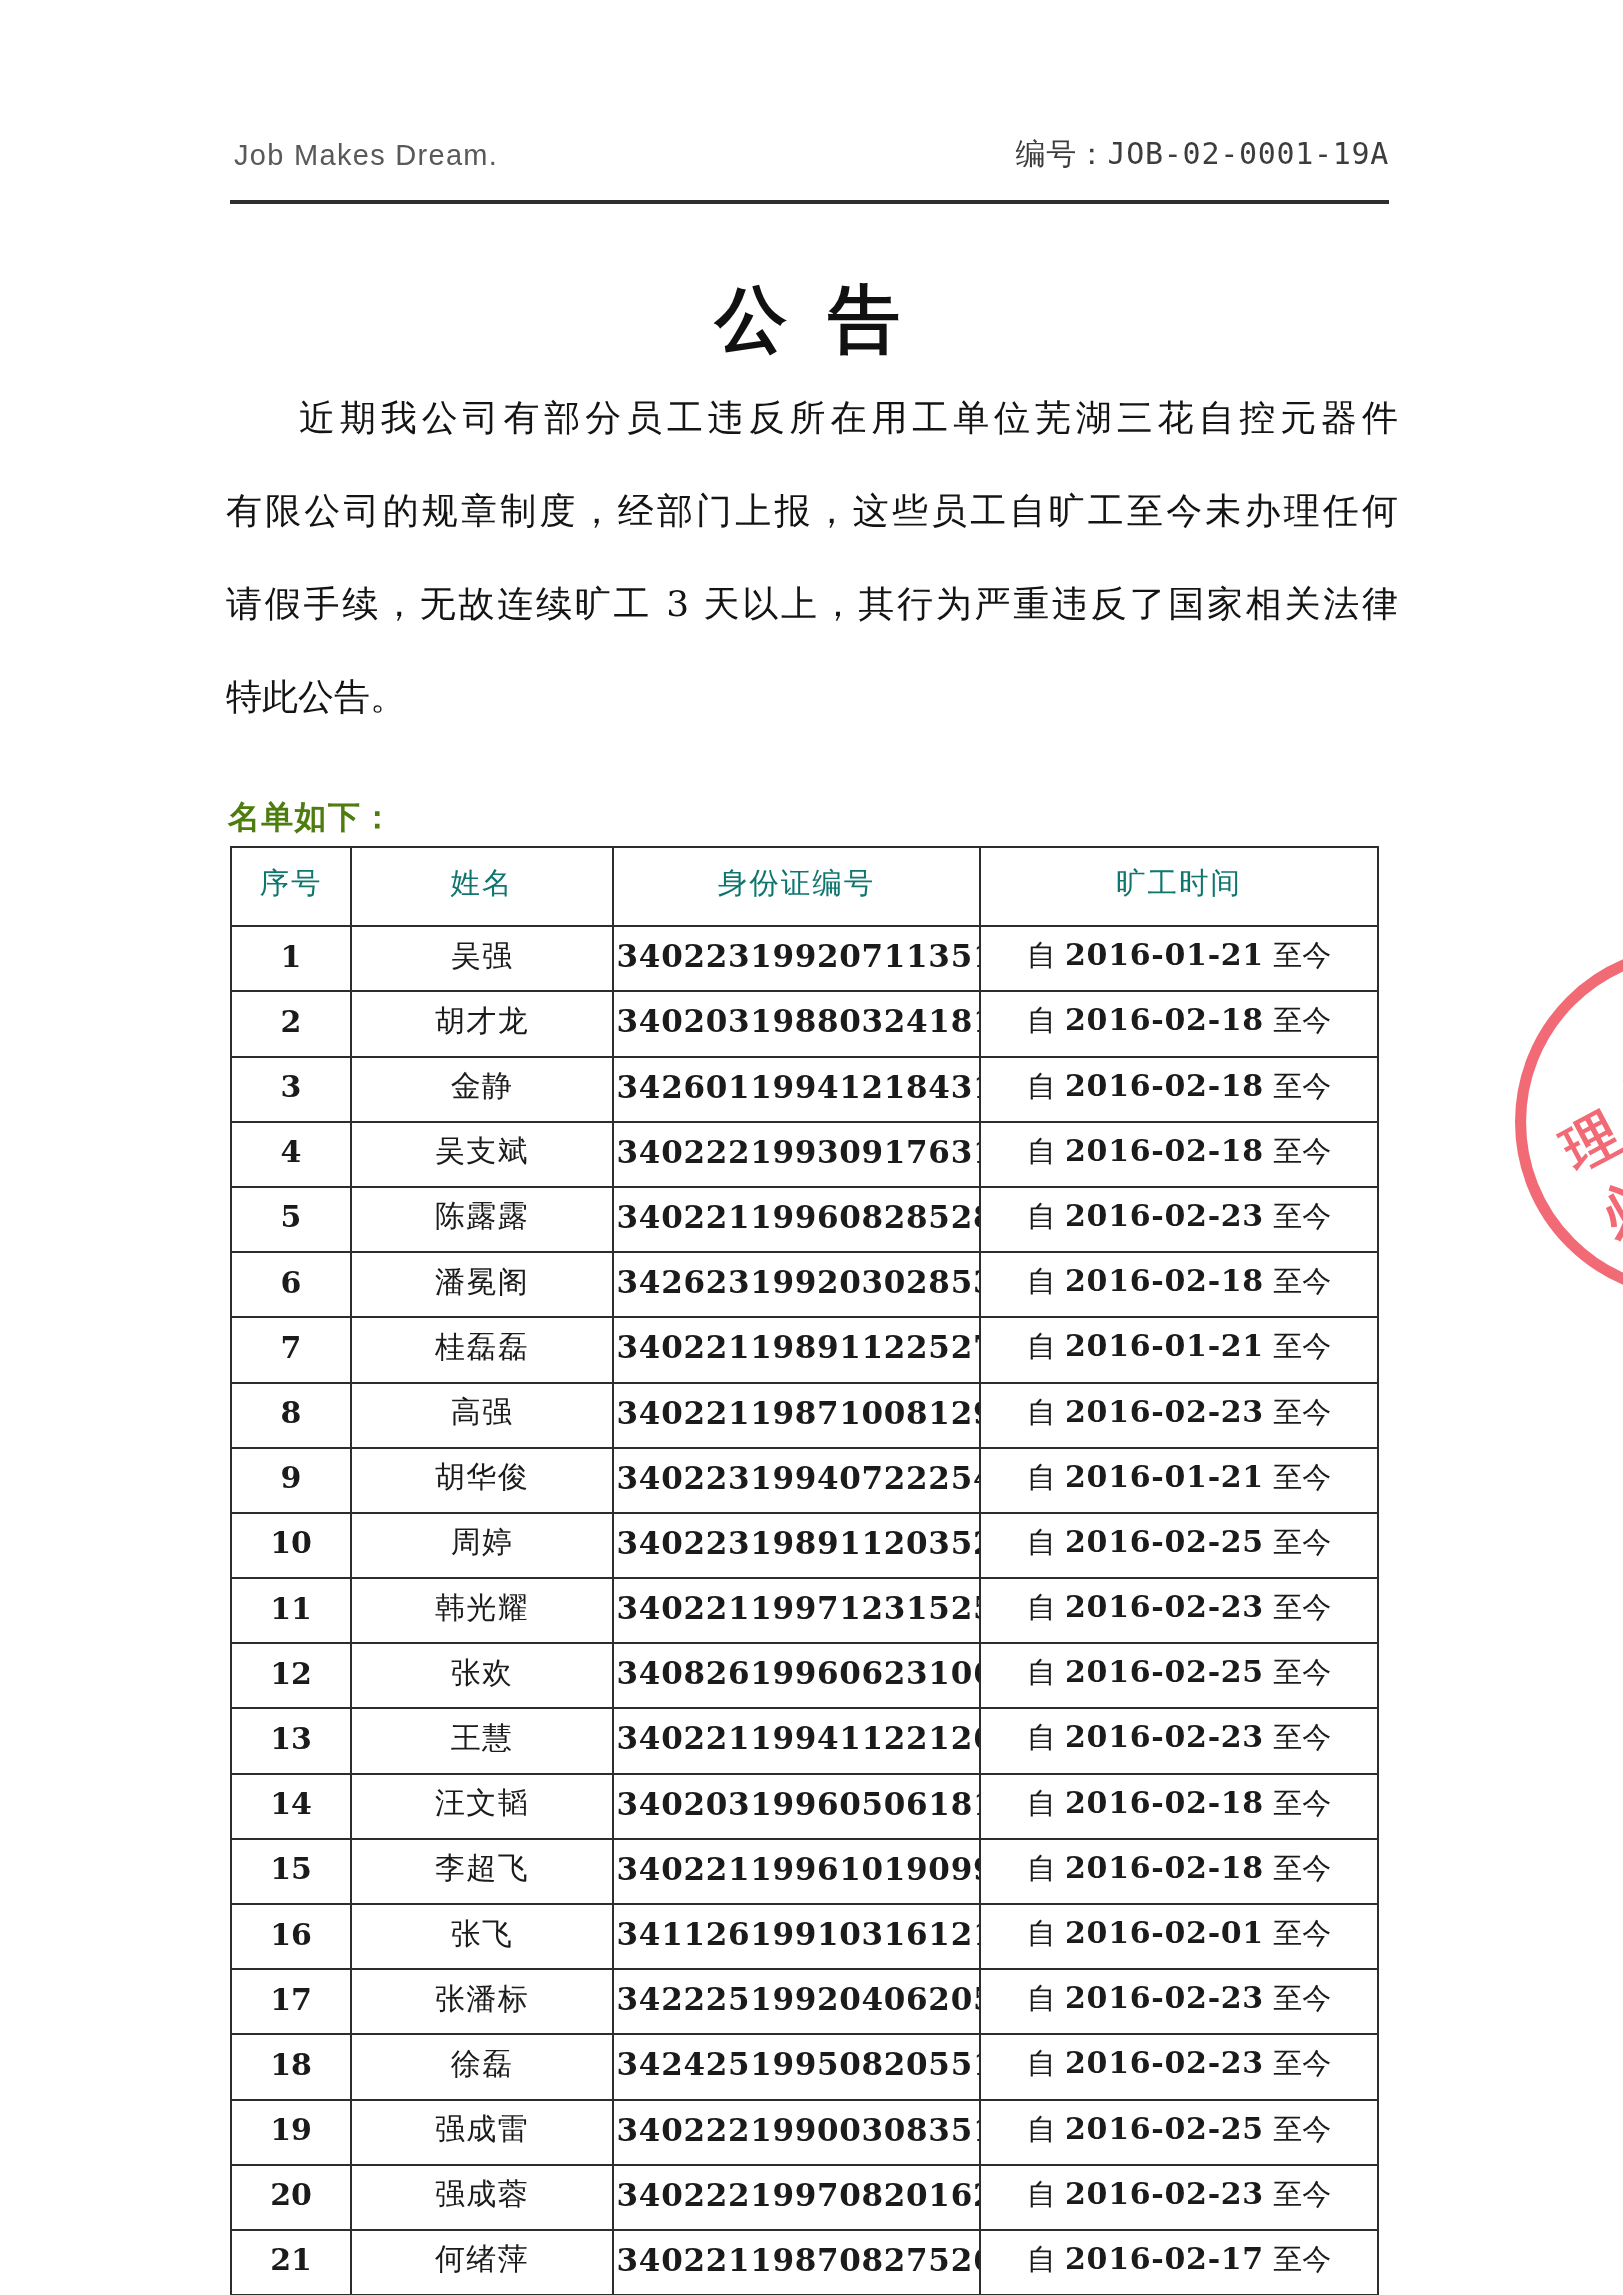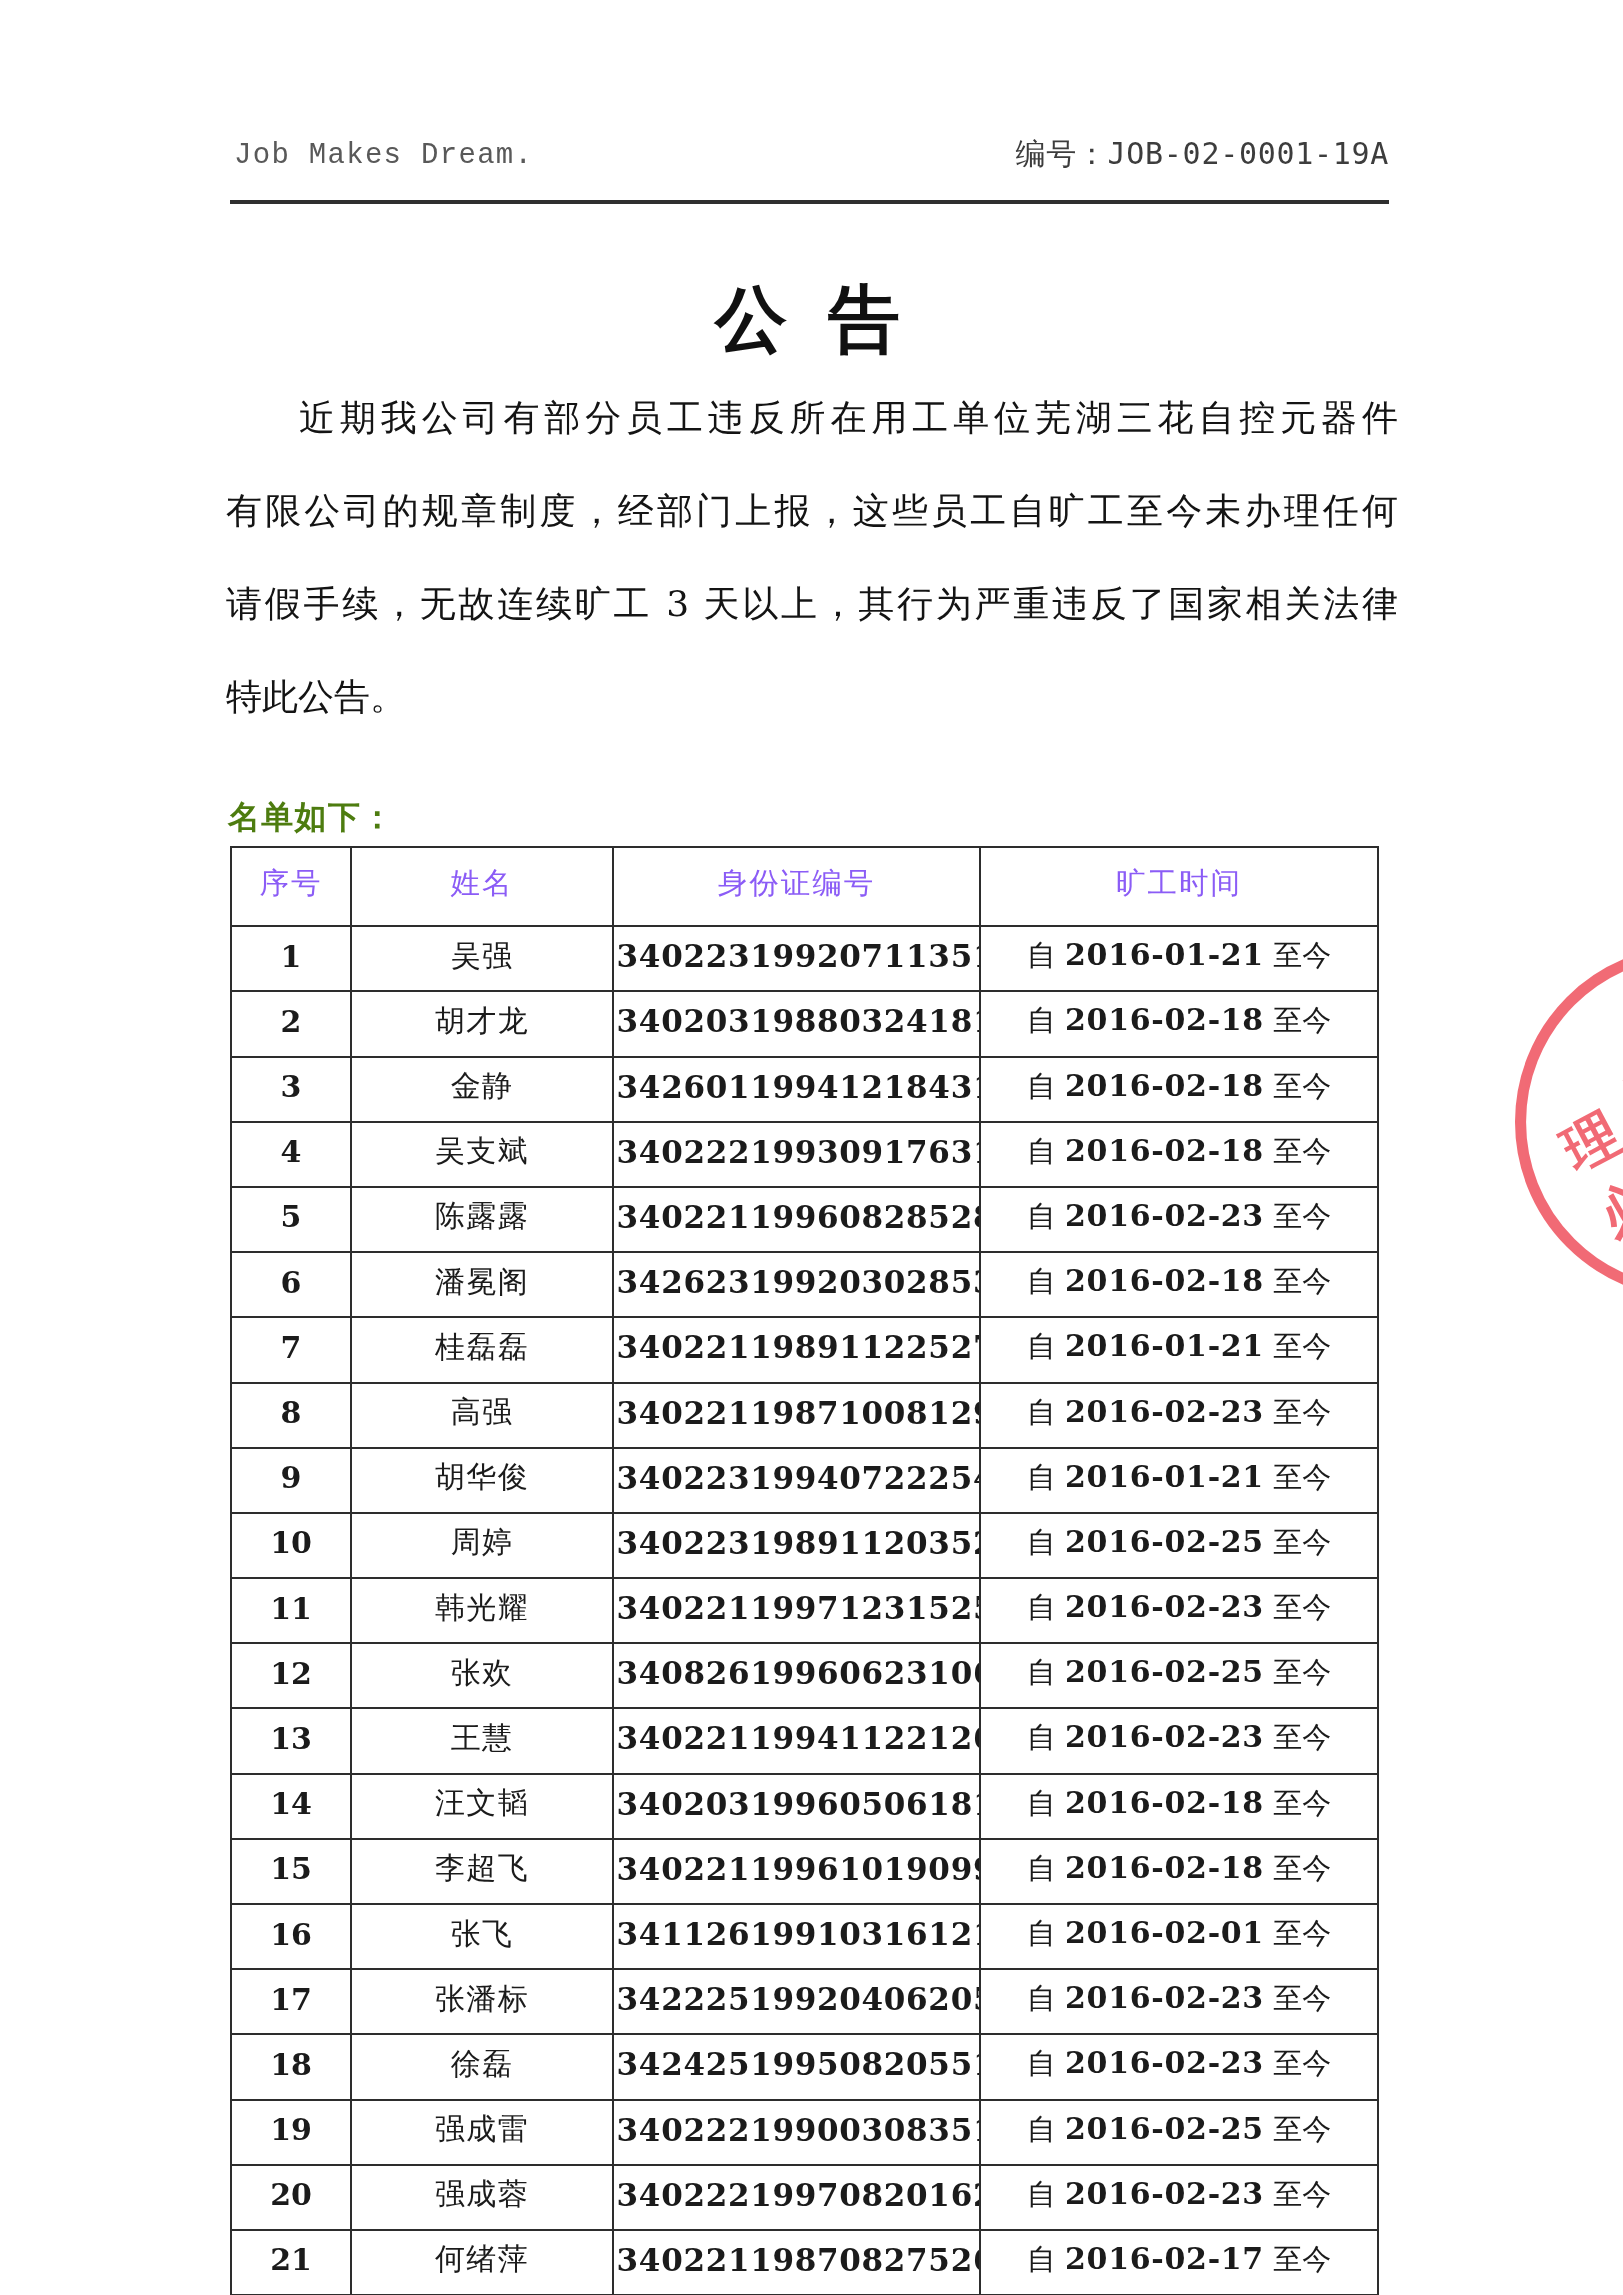--- a/index.html
+++ b/index.html
@@ -7,21 +7,21 @@
     position:relative;
     width:1623px;height:2295px;
     background:#ffffff;
     overflow:hidden;
     font-family:"DejaVu Serif","Liberation Serif",serif;
     color:#1b1b1b;
   }
   
   .hdr-slogan{
     position:absolute;left:234px;top:139px;
-    font-family:Liberation Mono, monospace;
+    font-family:Liberation Sans, sans-serif;
     font-size:29px;color:#595959;letter-spacing:1.3px;
   }
   .hdr-docno{
     position:absolute;right:234px;top:134px;
     font-family:"DejaVu Sans Mono","Liberation Mono",monospace;
     font-size:30px;color:#3d3d3d;letter-spacing:0.7px;
   }
   .hdr-rule{
     position:absolute;left:230px;top:200px;
     width:1159px;height:3.9px;background:#2f2f2f;
@@ -56,21 +56,21 @@
   table.notice col.c2{width:262px;}
   table.notice col.c3{width:367px;}
   table.notice col.c4{width:398px;}
   table.notice th,table.notice td{
     border:2.6px solid #2d2d2d;
     text-align:center;vertical-align:middle;
     padding:0 2.6px 5.2px 2.6px;
     overflow:hidden;white-space:nowrap;
   }
   table.notice thead th{
-    height:72px;font-weight:normal;font-size:29.5px;color:#8b5cf6;
+    height:72px;font-weight:normal;font-size:29.5px;color:#0f766e;
     letter-spacing:2px;
   }
   table.notice tbody td{height:58px;}
   td.c-no{font-weight:bold;font-size:30px;}
   td.c-name{font-size:30px;letter-spacing:1.3px;}
   td.c-id{font-weight:bold;font-size:31px;letter-spacing:0.7px;}
   td.c-date{font-size:29px;}
   td.c-date .dnum{font-weight:bold;font-size:30px;letter-spacing:0.7px;}
   
   .stamp{

